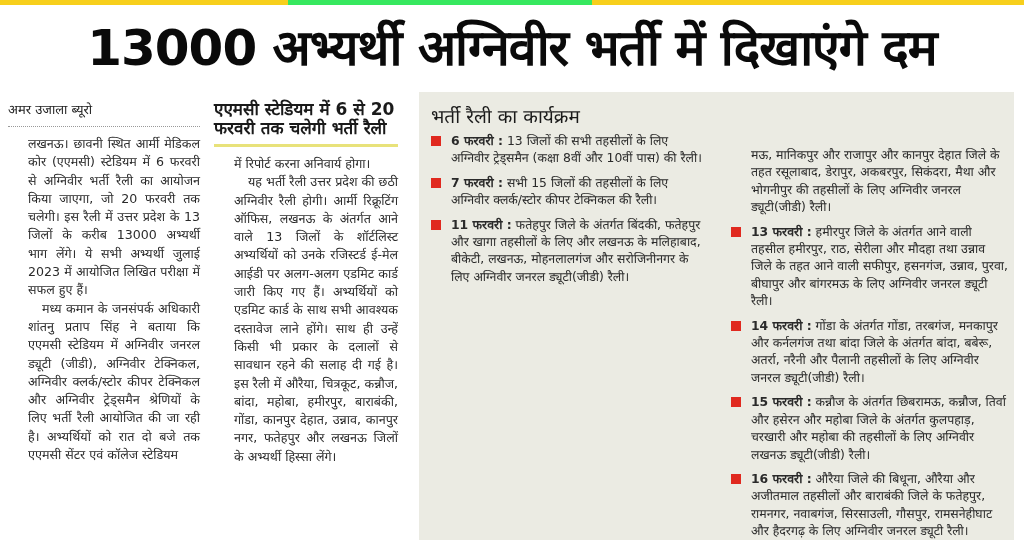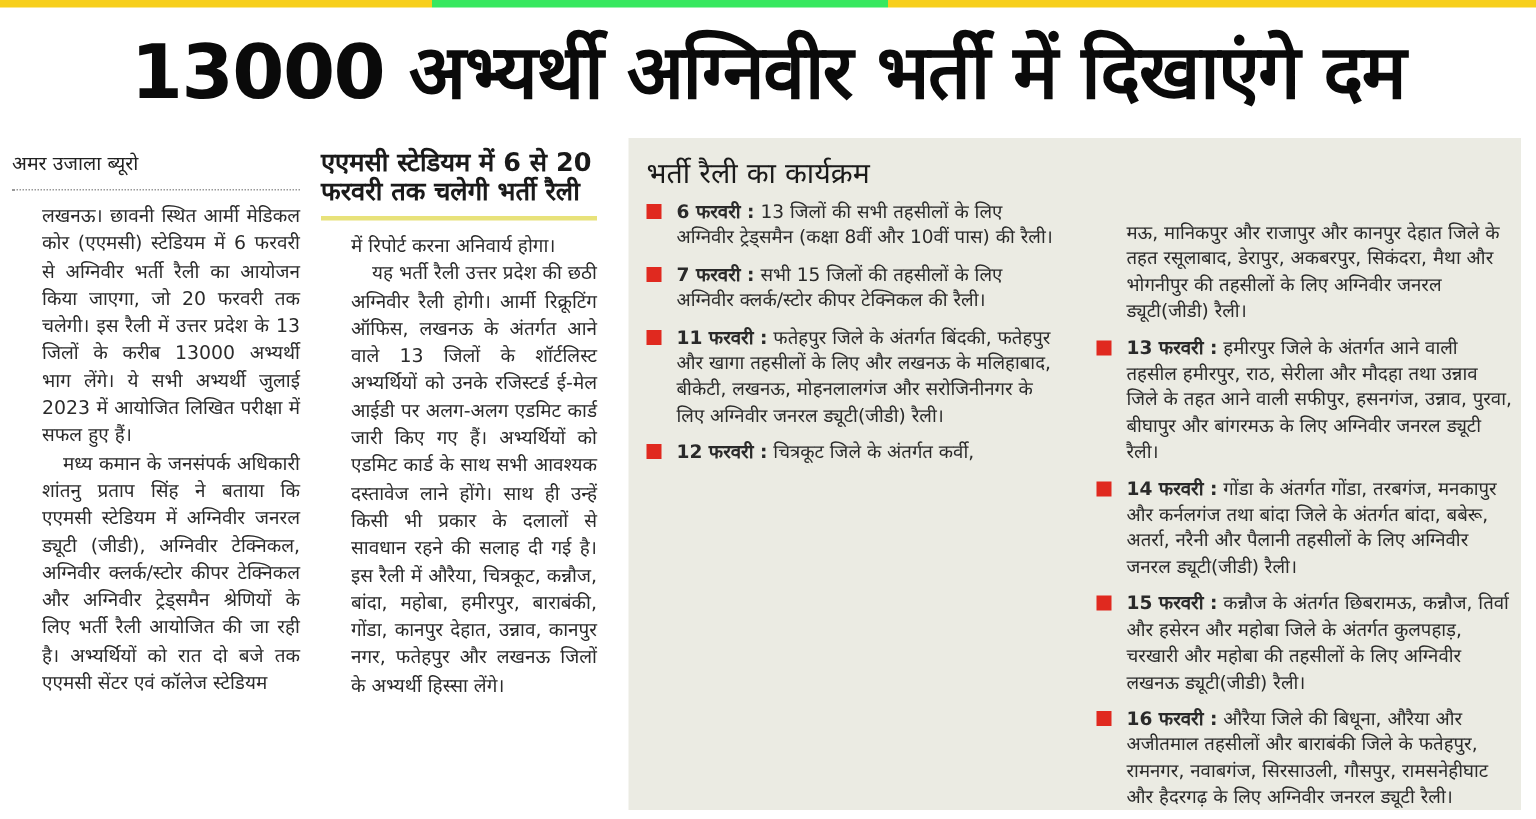--- a/index.html
+++ b/index.html
@@ -62,21 +62,20 @@
   <p class="indent">यह भर्ती रैली उत्तर प्रदेश की छठी अग्निवीर रैली होगी। आर्मी रिक्रूटिंग ऑफिस, लखनऊ के अंतर्गत आने वाले 13 जिलों के शॉर्टलिस्ट अभ्यर्थियों को उनके रजिस्टर्ड ई-मेल आईडी पर अलग-अलग एडमिट कार्ड जारी किए गए हैं। अभ्यर्थियों को एडमिट कार्ड के साथ सभी आवश्यक दस्तावेज लाने होंगे। साथ ही उन्हें किसी भी प्रकार के दलालों से सावधान रहने की सलाह दी गई है। इस रैली में औरैया, चित्रकूट, कन्नौज, बांदा, महोबा, हमीरपुर, बाराबंकी, गोंडा, कानपुर देहात, उन्नाव, कानपुर नगर, फतेहपुर और लखनऊ जिलों के अभ्यर्थी हिस्सा लेंगे।</p>
 </div>
 
 <div class="schedule">
   <div class="stitle">भर्ती रैली का कार्यक्रम</div>
 
   <div class="scol scol1">
     <div class="item"><span class="bullet"></span><span class="date">6 फरवरी :</span> <span>13 जिलों की सभी तहसीलों के लिए अग्निवीर ट्रेड्समैन (कक्षा 8वीं और 10वीं पास) की रैली।</span></div>
     <div class="item"><span class="bullet"></span><span class="date">7 फरवरी :</span> <span>सभी 15 जिलों की तहसीलों के लिए अग्निवीर क्लर्क/स्टोर कीपर टेक्निकल की रैली।</span></div>
     <div class="item"><span class="bullet"></span><span class="date">11 फरवरी :</span> <span>फतेहपुर जिले के अंतर्गत बिंदकी, फतेहपुर और खागा तहसीलों के लिए और लखनऊ के मलिहाबाद, बीकेटी, लखनऊ, मोहनलालगंज और सरोजिनीनगर के लिए अग्निवीर जनरल ड्यूटी(जीडी) रैली।</span></div>
-    <div class="item"><span class="bullet"></span><span class="date">12 फरवरी :</span> <span>चित्रकूट जिले के अंतर्गत कर्वी,</span></div>
   </div>
 
   <div class="scol scol2">
     <div class="cont">मऊ, मानिकपुर और राजापुर और कानपुर देहात जिले के तहत रसूलाबाद, डेरापुर, अकबरपुर, सिकंदरा, मैथा और भोगनीपुर की तहसीलों के लिए अग्निवीर जनरल ड्यूटी(जीडी) रैली।</div>
     <div class="item"><span class="bullet"></span><span class="date">13 फरवरी :</span> <span>हमीरपुर जिले के अंतर्गत आने वाली तहसील हमीरपुर, राठ, सेरीला और मौदहा तथा उन्नाव जिले के तहत आने वाली सफीपुर, हसनगंज, उन्नाव, पुरवा, बीघापुर और बांगरमऊ के लिए अग्निवीर जनरल ड्यूटी रैली।</span></div>
     <div class="item"><span class="bullet"></span><span class="date">14 फरवरी :</span> <span>गोंडा के अंतर्गत गोंडा, तरबगंज, मनकापुर और कर्नलगंज तथा बांदा जिले के अंतर्गत बांदा, बबेरू, अतर्रा, नरैनी और पैलानी तहसीलों के लिए अग्निवीर जनरल ड्यूटी(जीडी) रैली।</span></div>
     <div class="item"><span class="bullet"></span><span class="date">15 फरवरी :</span> <span>कन्नौज के अंतर्गत छिबरामऊ, कन्नौज, तिर्वा और हसेरन और महोबा जिले के अंतर्गत कुलपहाड़, चरखारी और महोबा की तहसीलों के लिए अग्निवीर लखनऊ ड्यूटी(जीडी) रैली।</span></div>
     <div class="item"><span class="bullet"></span><span class="date">16 फरवरी :</span> <span>औरैया जिले की बिधूना, औरैया और अजीतमाल तहसीलों और बाराबंकी जिले के फतेहपुर, रामनगर, नवाबगंज, सिरसाउली, गौसपुर, रामसनेहीघाट और हैदरगढ़ के लिए अग्निवीर जनरल ड्यूटी रैली।</span></div>
   </div>
 </div>

